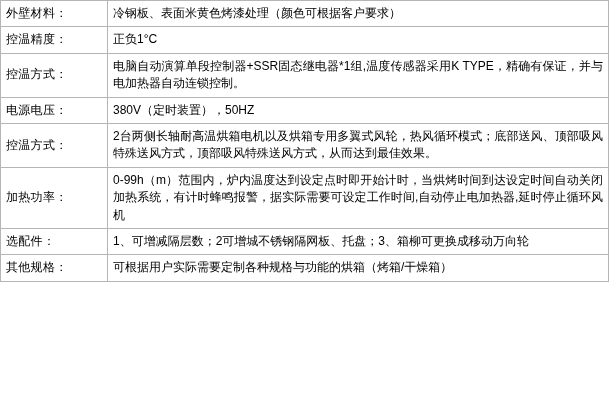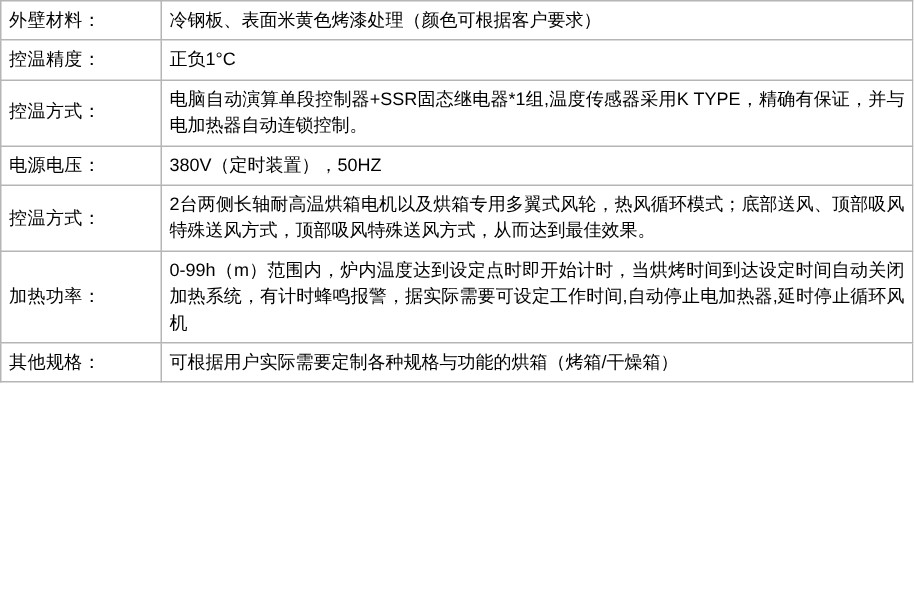--- a/index.html
+++ b/index.html
@@ -67,17 +67,21 @@
     </tr>
     <tr>
       <td class="label-cell">控温方式：</td>
       <td class="value-cell">2台两侧长轴耐高温烘箱电机以及烘箱专用多翼式风轮，热风循环模式；底部送风、顶部吸风特殊送风方式，顶部吸风特殊送风方式，从而达到最佳效果。</td>
     </tr>
     <tr>
       <td class="label-cell">加热功率：</td>
       <td class="value-cell">0-99h（m）范围内，炉内温度达到设定点时即开始计时，当烘烤时间到达设定时间自动关闭加热系统，有计时蜂鸣报警，据实际需要可设定工作时间,自动停止电加热器,延时停止循环风机</td>
     </tr>
     <tr>
+      <td class="label-cell">选配件：</td>
+      <td class="value-cell">1、可增减隔层数；2可增城不锈钢隔网板、托盘；3、箱柳可更换成移动万向轮</td>
+    </tr>
+    <tr>
       <td class="label-cell">其他规格：</td>
       <td class="value-cell">可根据用户实际需要定制各种规格与功能的烘箱（烤箱/干燥箱）</td>
     </tr>
   </tbody>
 </table>
 
 </body></html>

